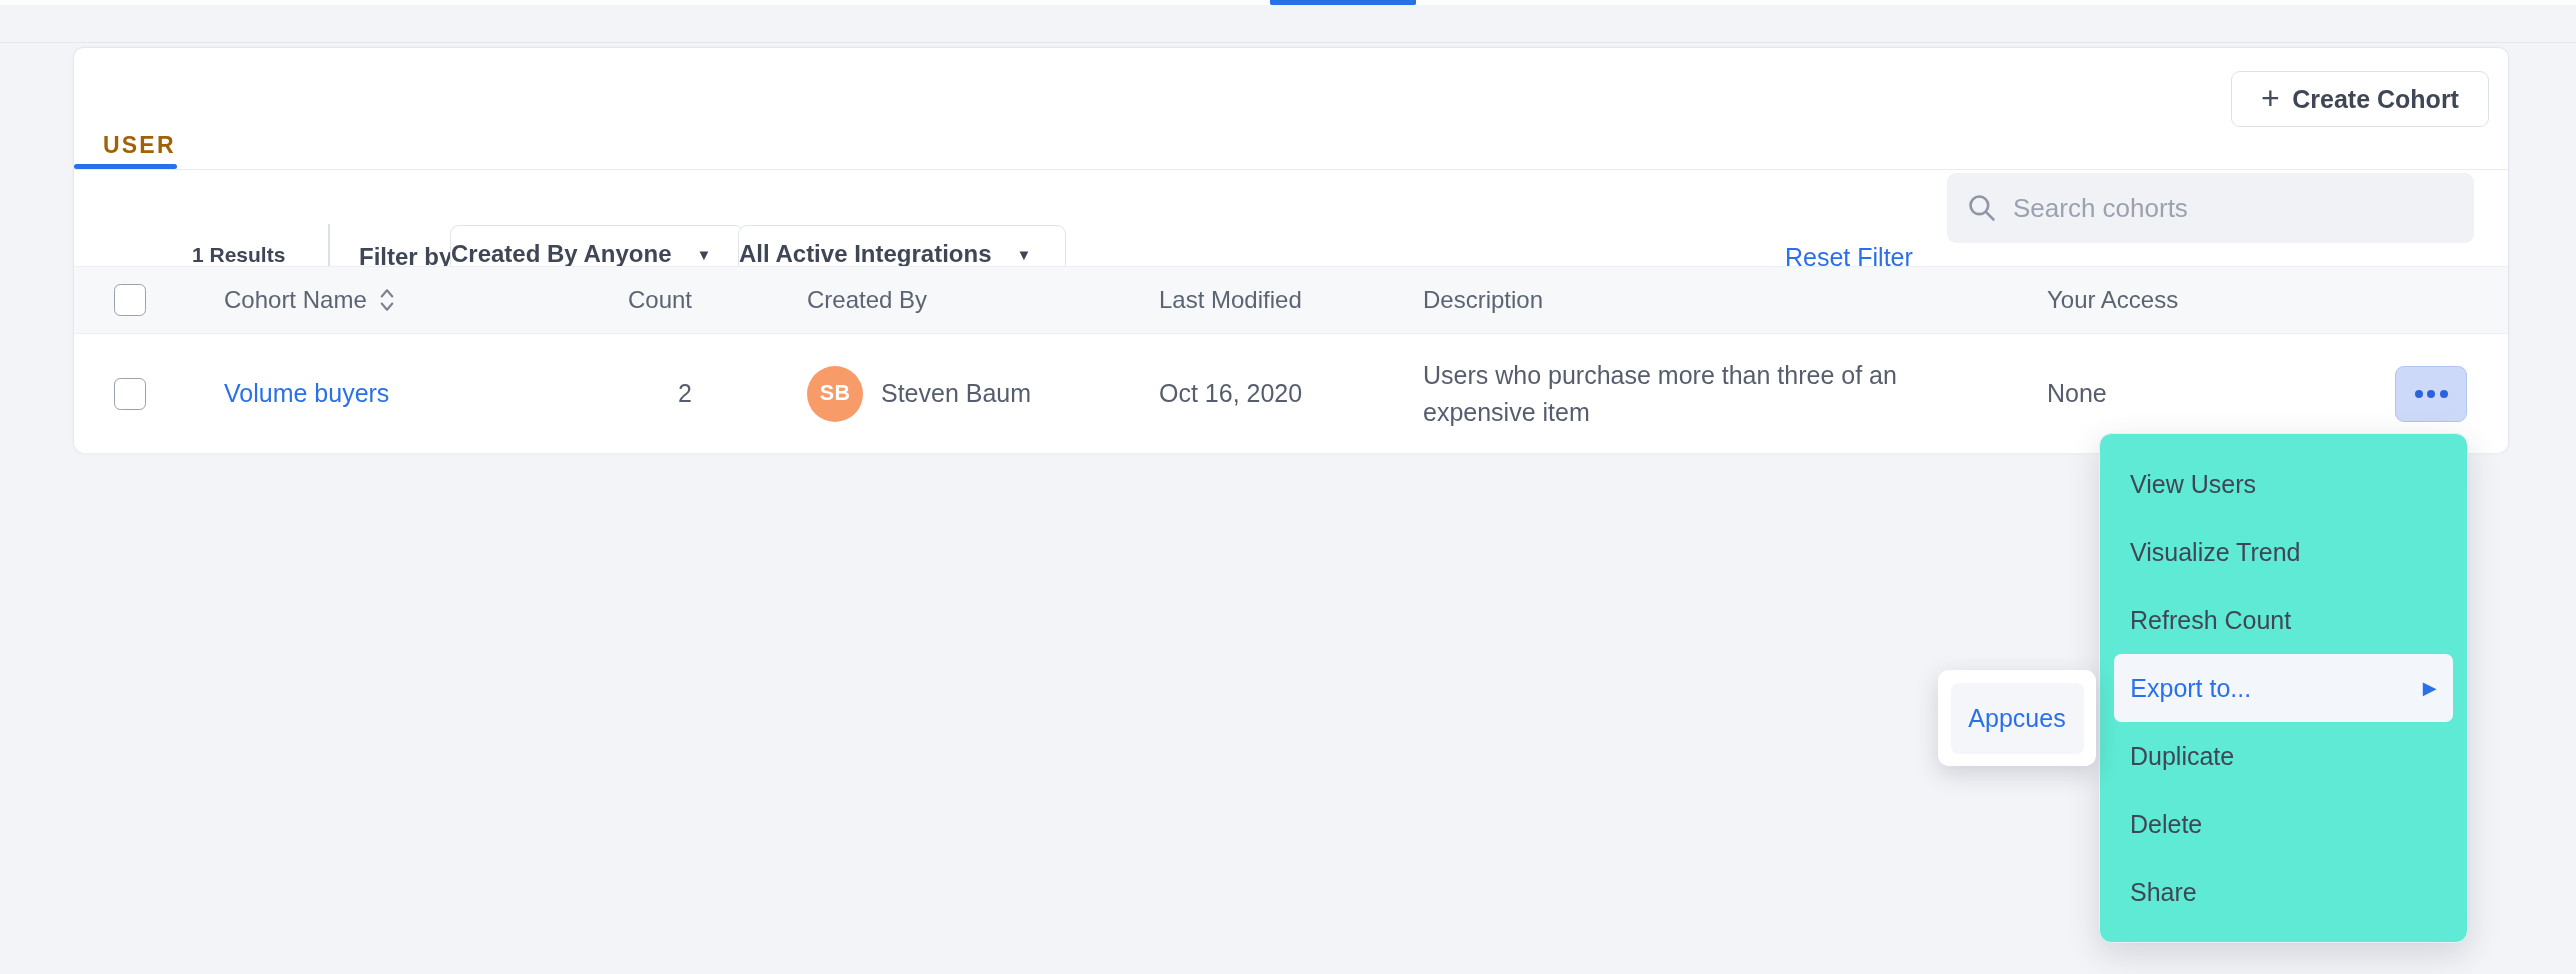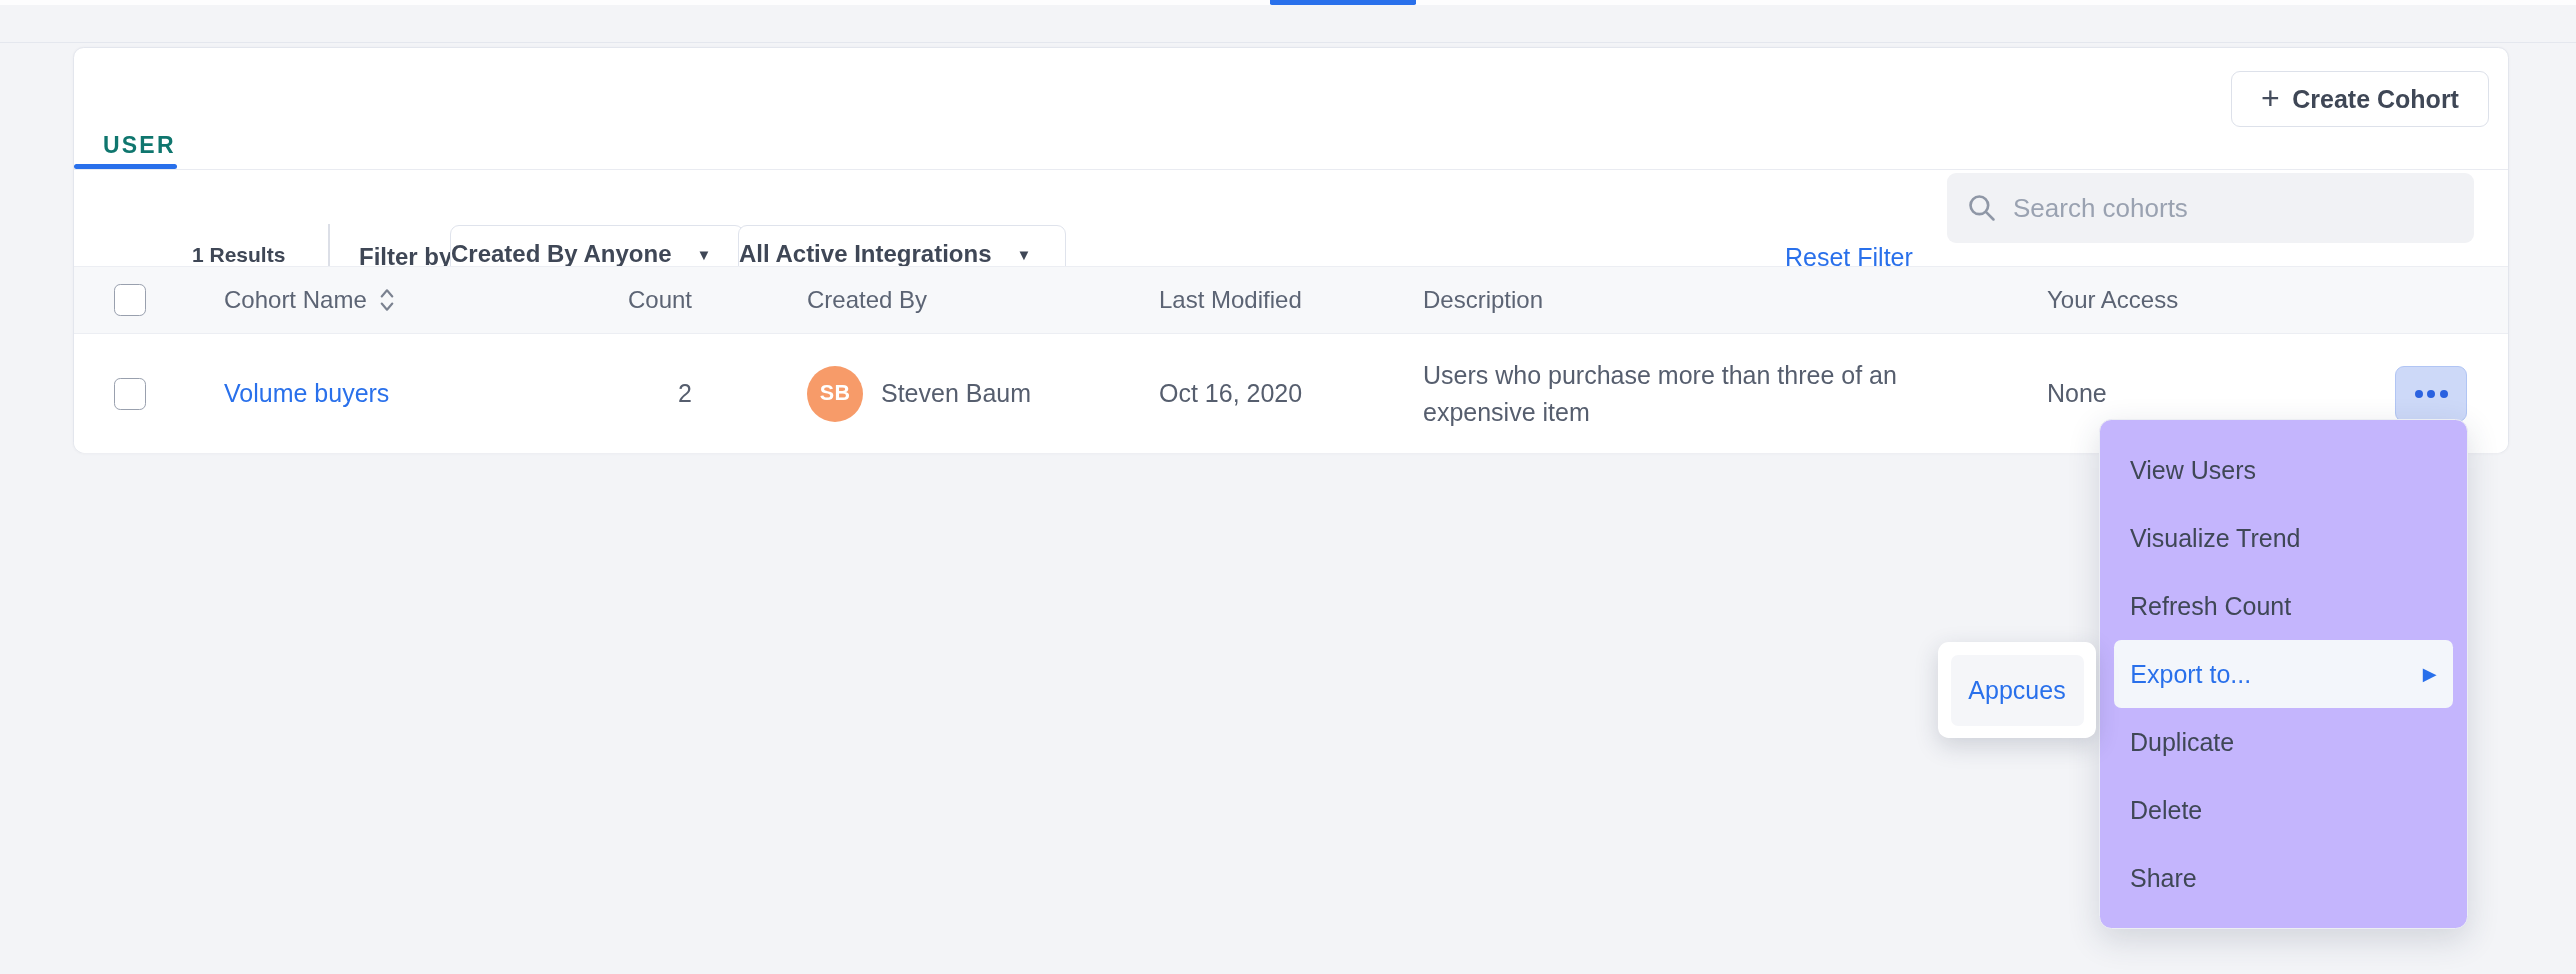--- a/index.html
+++ b/index.html
@@ -19,21 +19,21 @@
   .card {
     position:absolute; left:73px; top:47px; width:2436px; height:406px;
     background:#ffffff; border:0.9px solid #e3e6ed; border-radius:10.7px;
     box-shadow:0 0.9px 2.7px rgba(40,50,80,0.04);
   }
 
   
   .tabbar { position:absolute; left:0; top:0; width:100%; height:122px; border-bottom:0.9px solid #e9ebf1; }
   .tab-user {
     position:absolute; left:29px; top:84px;
-    font-size:23px; font-weight:bold; letter-spacing:2.2px; color:#0f766e;
+    font-size:23px; font-weight:bold; letter-spacing:2.2px; color:#a16207;
   }
   .tab-underline { position:absolute; left:0; top:116px; width:103px; height:5.4px; background:#2970eb; border-radius:2.7px; }
   .create-btn {
     position:absolute; left:2157px; top:23px; width:258px; height:56px;
     background:#fff; border:0.9px solid #dde1ea; border-radius:9px;
     display:flex; align-items:center; justify-content:center; gap:12.5px;
     font-size:25px; font-weight:600; color:#3f4756; cursor:pointer;
   }
   .plus-glyph { font-size:32px; font-weight:400; color:#454d5d; line-height:1; margin-top:-2.7px; }
 
@@ -96,39 +96,39 @@
   .desc-text { line-height:37px; }
   .dots-btn {
     position:absolute; left:0; top:32px; width:72px; height:56px;
     background:#cdd9f8; border:0.9px solid #b1c5f4; border-radius:9px;
     display:flex; align-items:center; justify-content:center; gap:4.5px; cursor:pointer;
   }
   .dot { width:7.2px; height:7.2px; border:4.5px solid #2b62e0; border-radius:50%; background:transparent; }
 
   
   .context-menu {
-    position:absolute; left:2099px; top:419px; width:369px;
-    background:#c4b5fd; border:0.9px solid #eceef3; border-radius:12.5px;
+    position:absolute; left:2099px; top:433px; width:369px;
+    background:#5eead4; border:0.9px solid #eceef3; border-radius:12.5px;
     box-shadow:0 10.7px 32px rgba(40,50,80,0.16);
     padding:16px 0; z-index:20;
   }
   .menu-item {
     height:68px; display:flex; align-items:center; padding:0 30px;
     font-size:25px; color:#3f4756; cursor:pointer;
   }
   .menu-item.highlighted {
     margin:0 14.3px; padding:0 16px; height:68px;
     background:#f3f6fb; border-radius:7.2px; color:#2970eb;
     display:flex; justify-content:space-between; align-items:center;
   }
   .submenu-arrow { color:#2970eb; font-size:18px; }
 
   
   .export-submenu {
-    position:absolute; left:1938px; top:642px; width:158px; height:96px;
+    position:absolute; left:1938px; top:670px; width:158px; height:96px;
     background:#fff; border-radius:10.7px;
     box-shadow:0 7.2px 23px rgba(40,50,80,0.18);
     padding:12.5px; z-index:30;
   }
   .submenu-item {
     width:100%; height:71px; background:#f5f6f9; border-radius:7.2px;
     display:flex; align-items:center; justify-content:center;
     color:#2970eb; font-size:25px; cursor:pointer;
   }
 </style>

